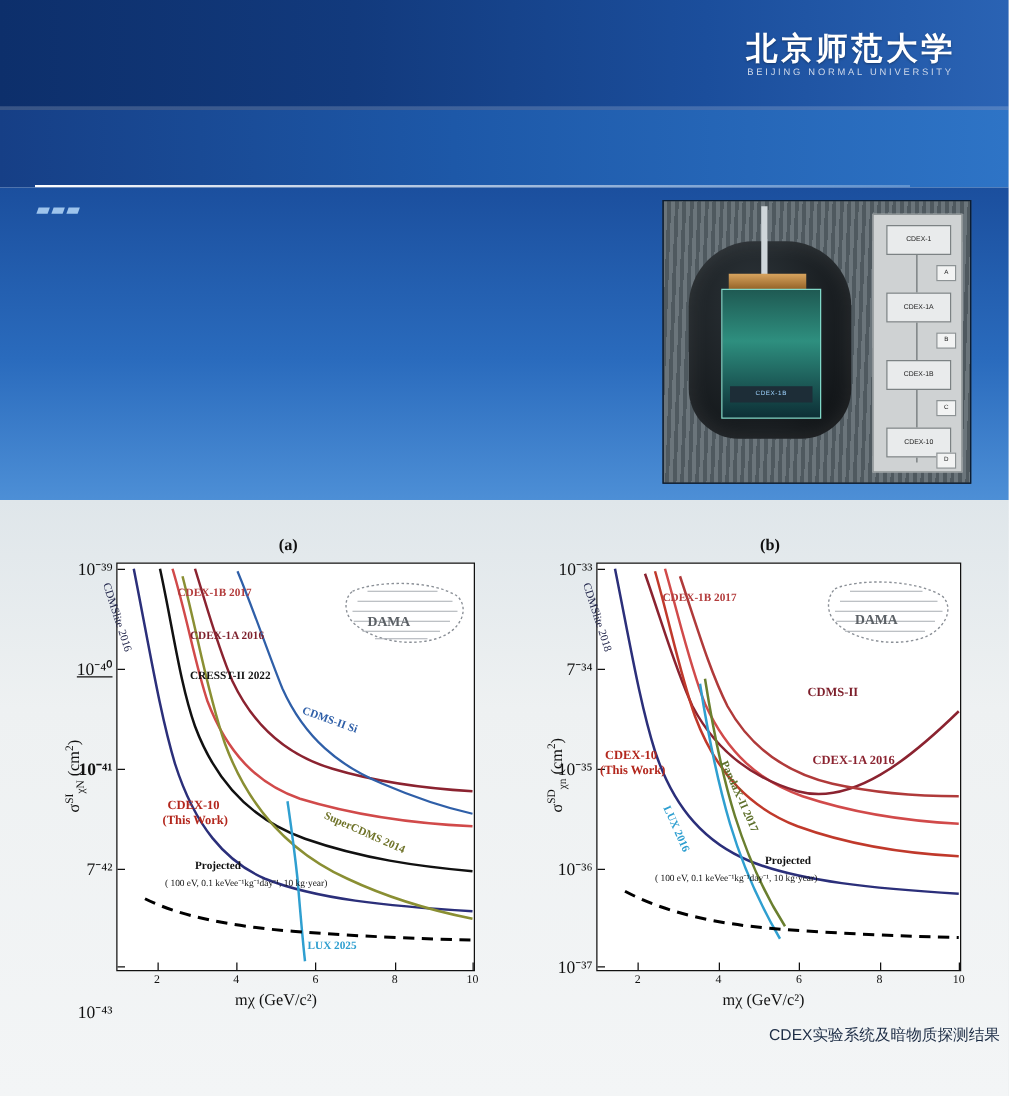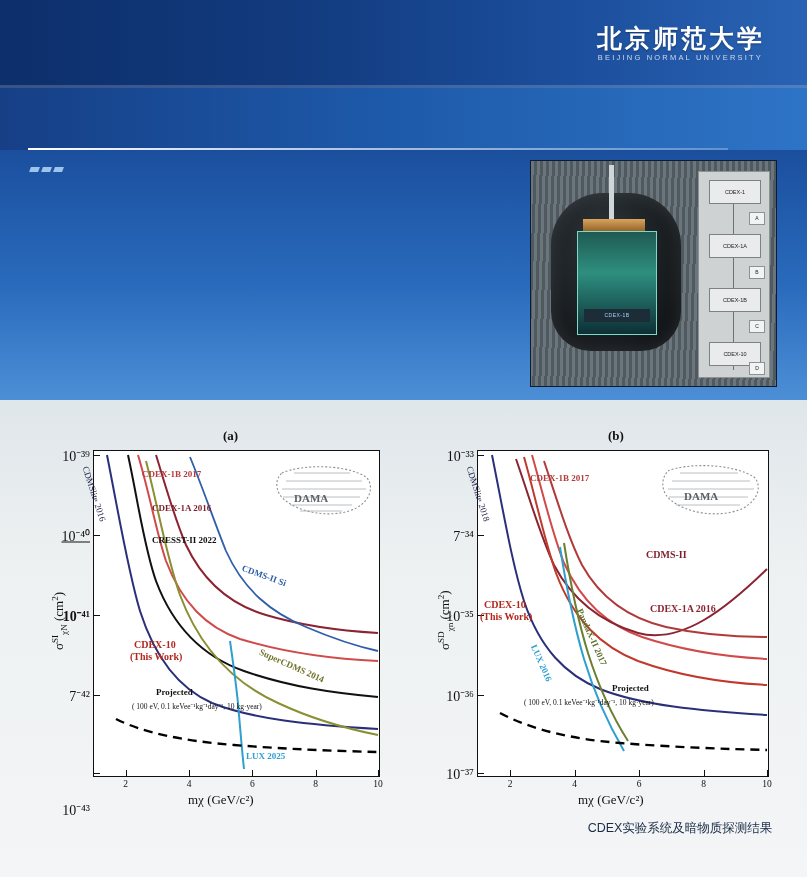--- a/index.html
+++ b/index.html
@@ -110,21 +110,21 @@
     font-size:5.5px;color:#222;text-align:center;line-height:22px;
   }
   .dg-tag{
     position:absolute;right:4px;width:14px;height:11px;
     background:#f2f3f3;border:1px solid #8d9395;
     font-size:5px;color:#222;text-align:center;line-height:11px;
   }
   .dg-line{position:absolute;left:34px;width:1px;background:#6d7375;}
   .photo-caption{
     position:absolute;left:560px;top:820px;width:240px;
-    color:#1b2b44;font-size:12.5px;text-align:center;
+    color:#1b2b44;font-size:12.5px;text-align:right;
   }
   
   .charts{
     position:absolute;left:0;top:400px;width:807px;height:477px;
     background:linear-gradient(180deg,#dfe6ea 0%, #eef1f2 35%, #f3f5f6 100%);
   }
   .panel{position:absolute;top:0;}
   .panel-a{left:18px;width:392px;}
   .panel-b{left:412px;width:386px;}
   .panel-tag{

